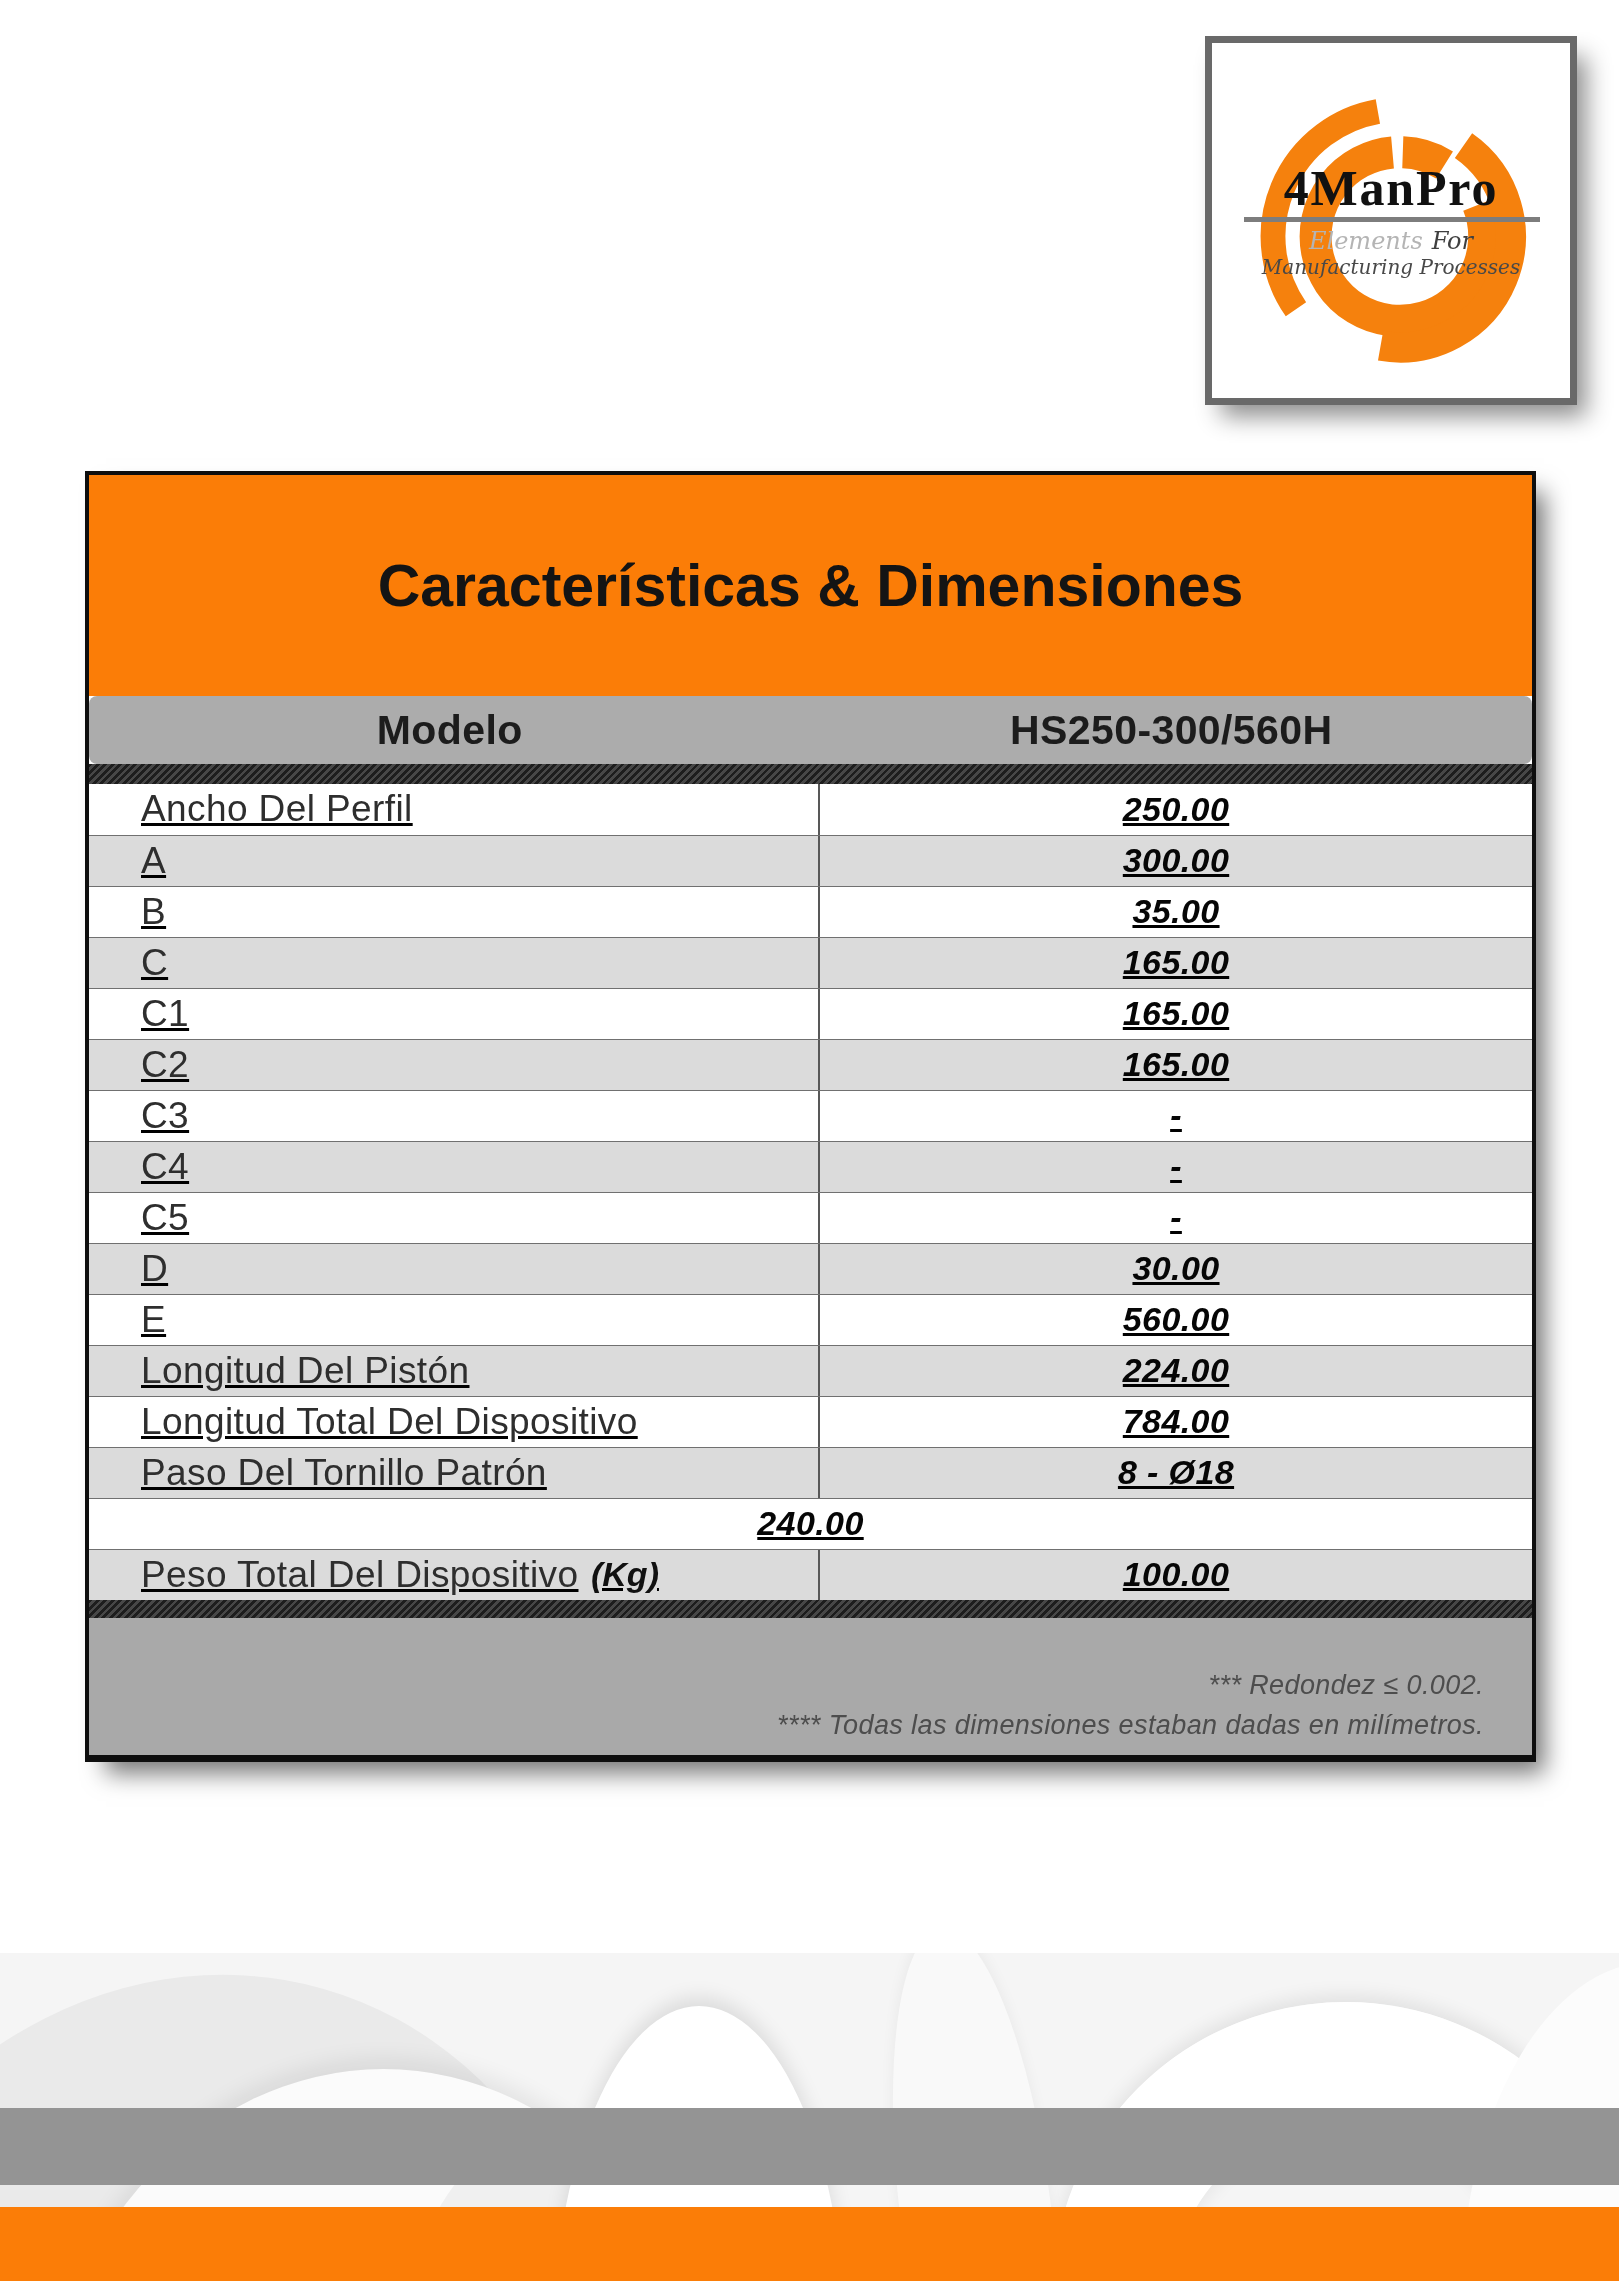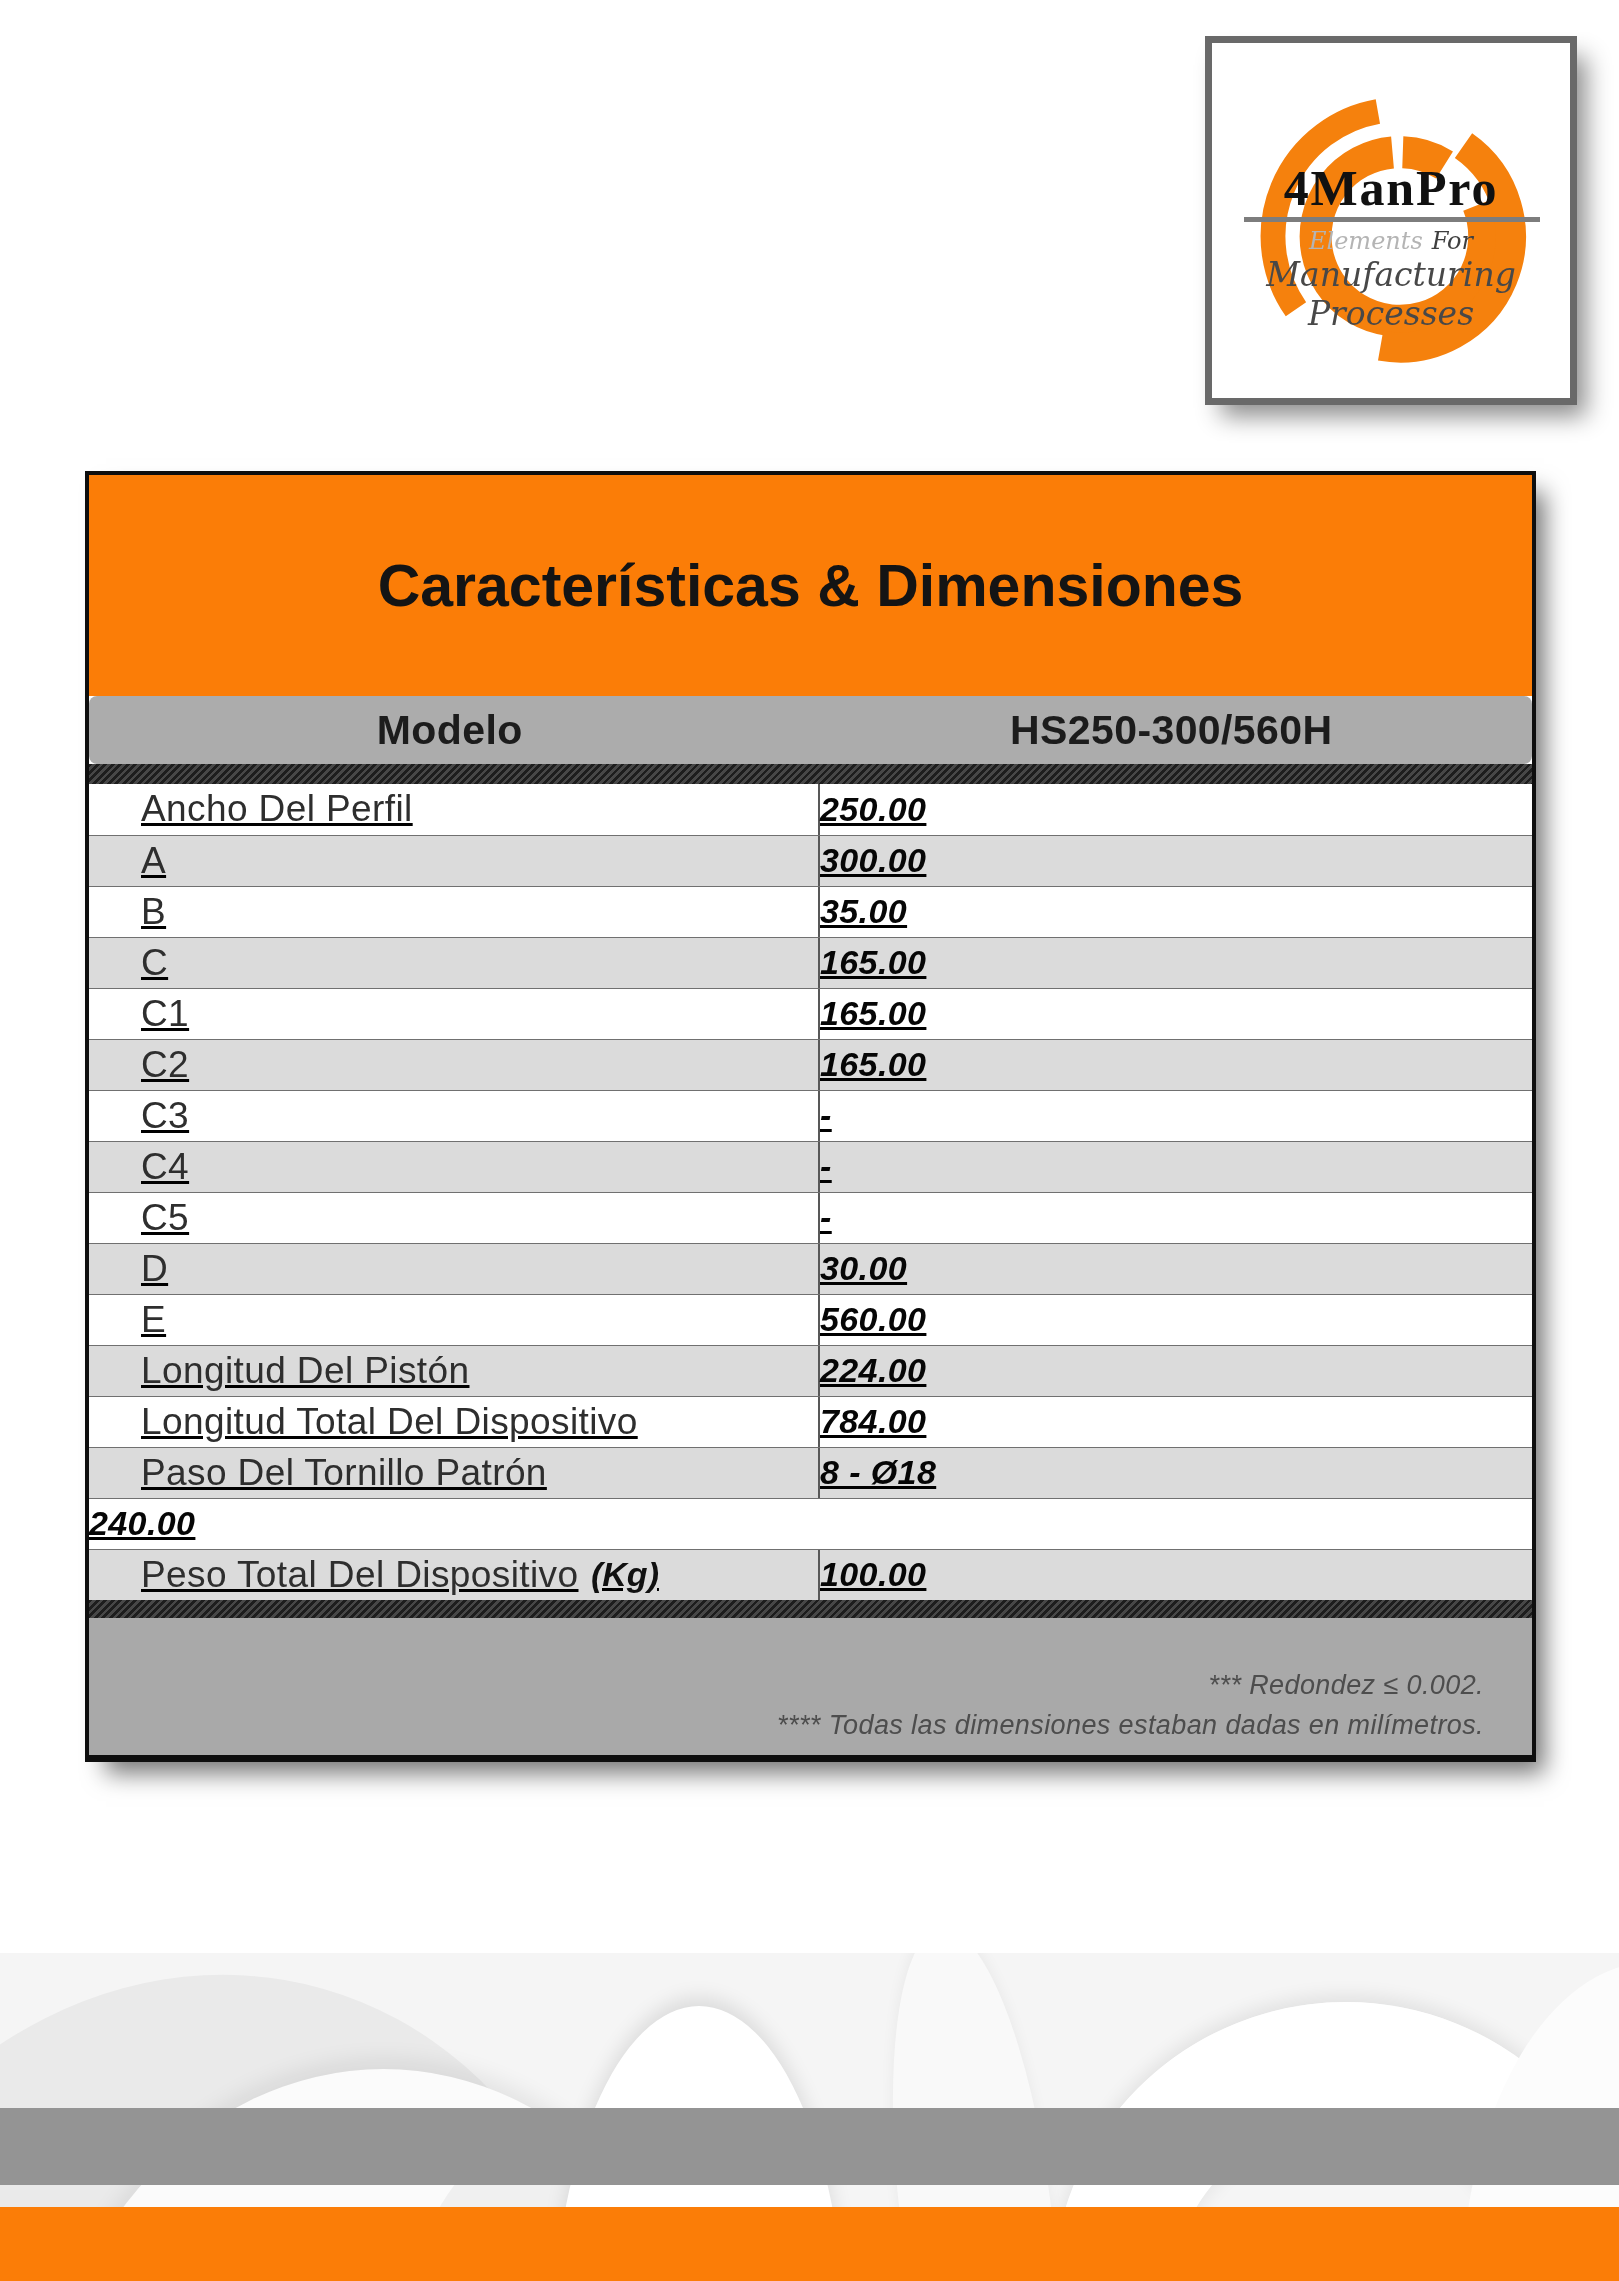--- a/index.html
+++ b/index.html
@@ -21,21 +21,21 @@
     letter-spacing:1.8px;
   }
   .logo-rule{position:absolute;left:32px;right:30px;top:174px;height:4.5px;background:#7d7d7d;}
   .logo-tagline1{
     position:absolute;left:0;top:184px;width:100%;text-align:center;
     font-family:"DejaVu Serif",serif;font-style:italic;font-size:24px;color:#3f3f3f;
   }
   .logo-tagline1 .tl-light{color:#b4b4b4;margin-right:9px;}
   .logo-tagline2{
     position:absolute;left:0;top:212px;width:100%;text-align:center;
-    font-family:"DejaVu Serif",serif;font-style:italic;font-size:33px;color:#484848;
+    font-family:"DejaVu Serif",serif;font-style:italic;font-size:20px;color:#484848;
   }
 
   
   .sheet{
     position:absolute;left:85px;top:471px;width:1451px;height:1291px;
     box-sizing:border-box;border:4.5px solid #0e0e0e;border-bottom-width:7.1px;
     background:#ffffff;
     box-shadow:14.3px 16px 23px -5.3px rgba(0,0,0,0.55);
     display:flex;flex-direction:column;
   }
@@ -56,21 +56,21 @@
   .hatch-bar.thin{flex-basis:18px;height:18px;}
   .rows{flex:0 0 813px;display:flex;flex-direction:column;text-decoration:underline;}
   .data-row{
     flex:0 0 51px;height:51px;box-sizing:border-box;display:flex;align-items:stretch;
     background:#ffffff;
   }
   .data-row + .data-row{border-top:1.8px solid #707070;}
   .data-row:nth-child(even){background:var(--alt-row-gray,#DBDBDB);}
   .cell{display:flex;align-items:center;box-sizing:border-box;}
   .cell.lab{width:731px;border-right:2.7px solid #585858;padding-left:52px;}
-  .cell.val{flex:1;justify-content:flex-start;}
+  .cell.val{flex:1;justify-content:center;}
   .row-label{font-size:37px;color:#2e2e2e;letter-spacing:0.4px;}
   .row-suffix{font-size:34px;font-weight:bold;font-style:italic;color:#111;margin-left:12.5px;}
   .row-suffix:empty{display:none;}
   .row-value{font-size:34px;font-weight:bold;font-style:italic;color:#060606;letter-spacing:0.4px;}
   .sheet-footer{
     flex:1;background:var(--footer-gray,#A9A9A9);
     display:flex;flex-direction:column;justify-content:flex-end;align-items:flex-end;
     padding:0 48px 14.3px 0;gap:9px;
   }
   .note{font-size:27px;font-style:italic;color:#4d4d4d;letter-spacing:0.4px;}

